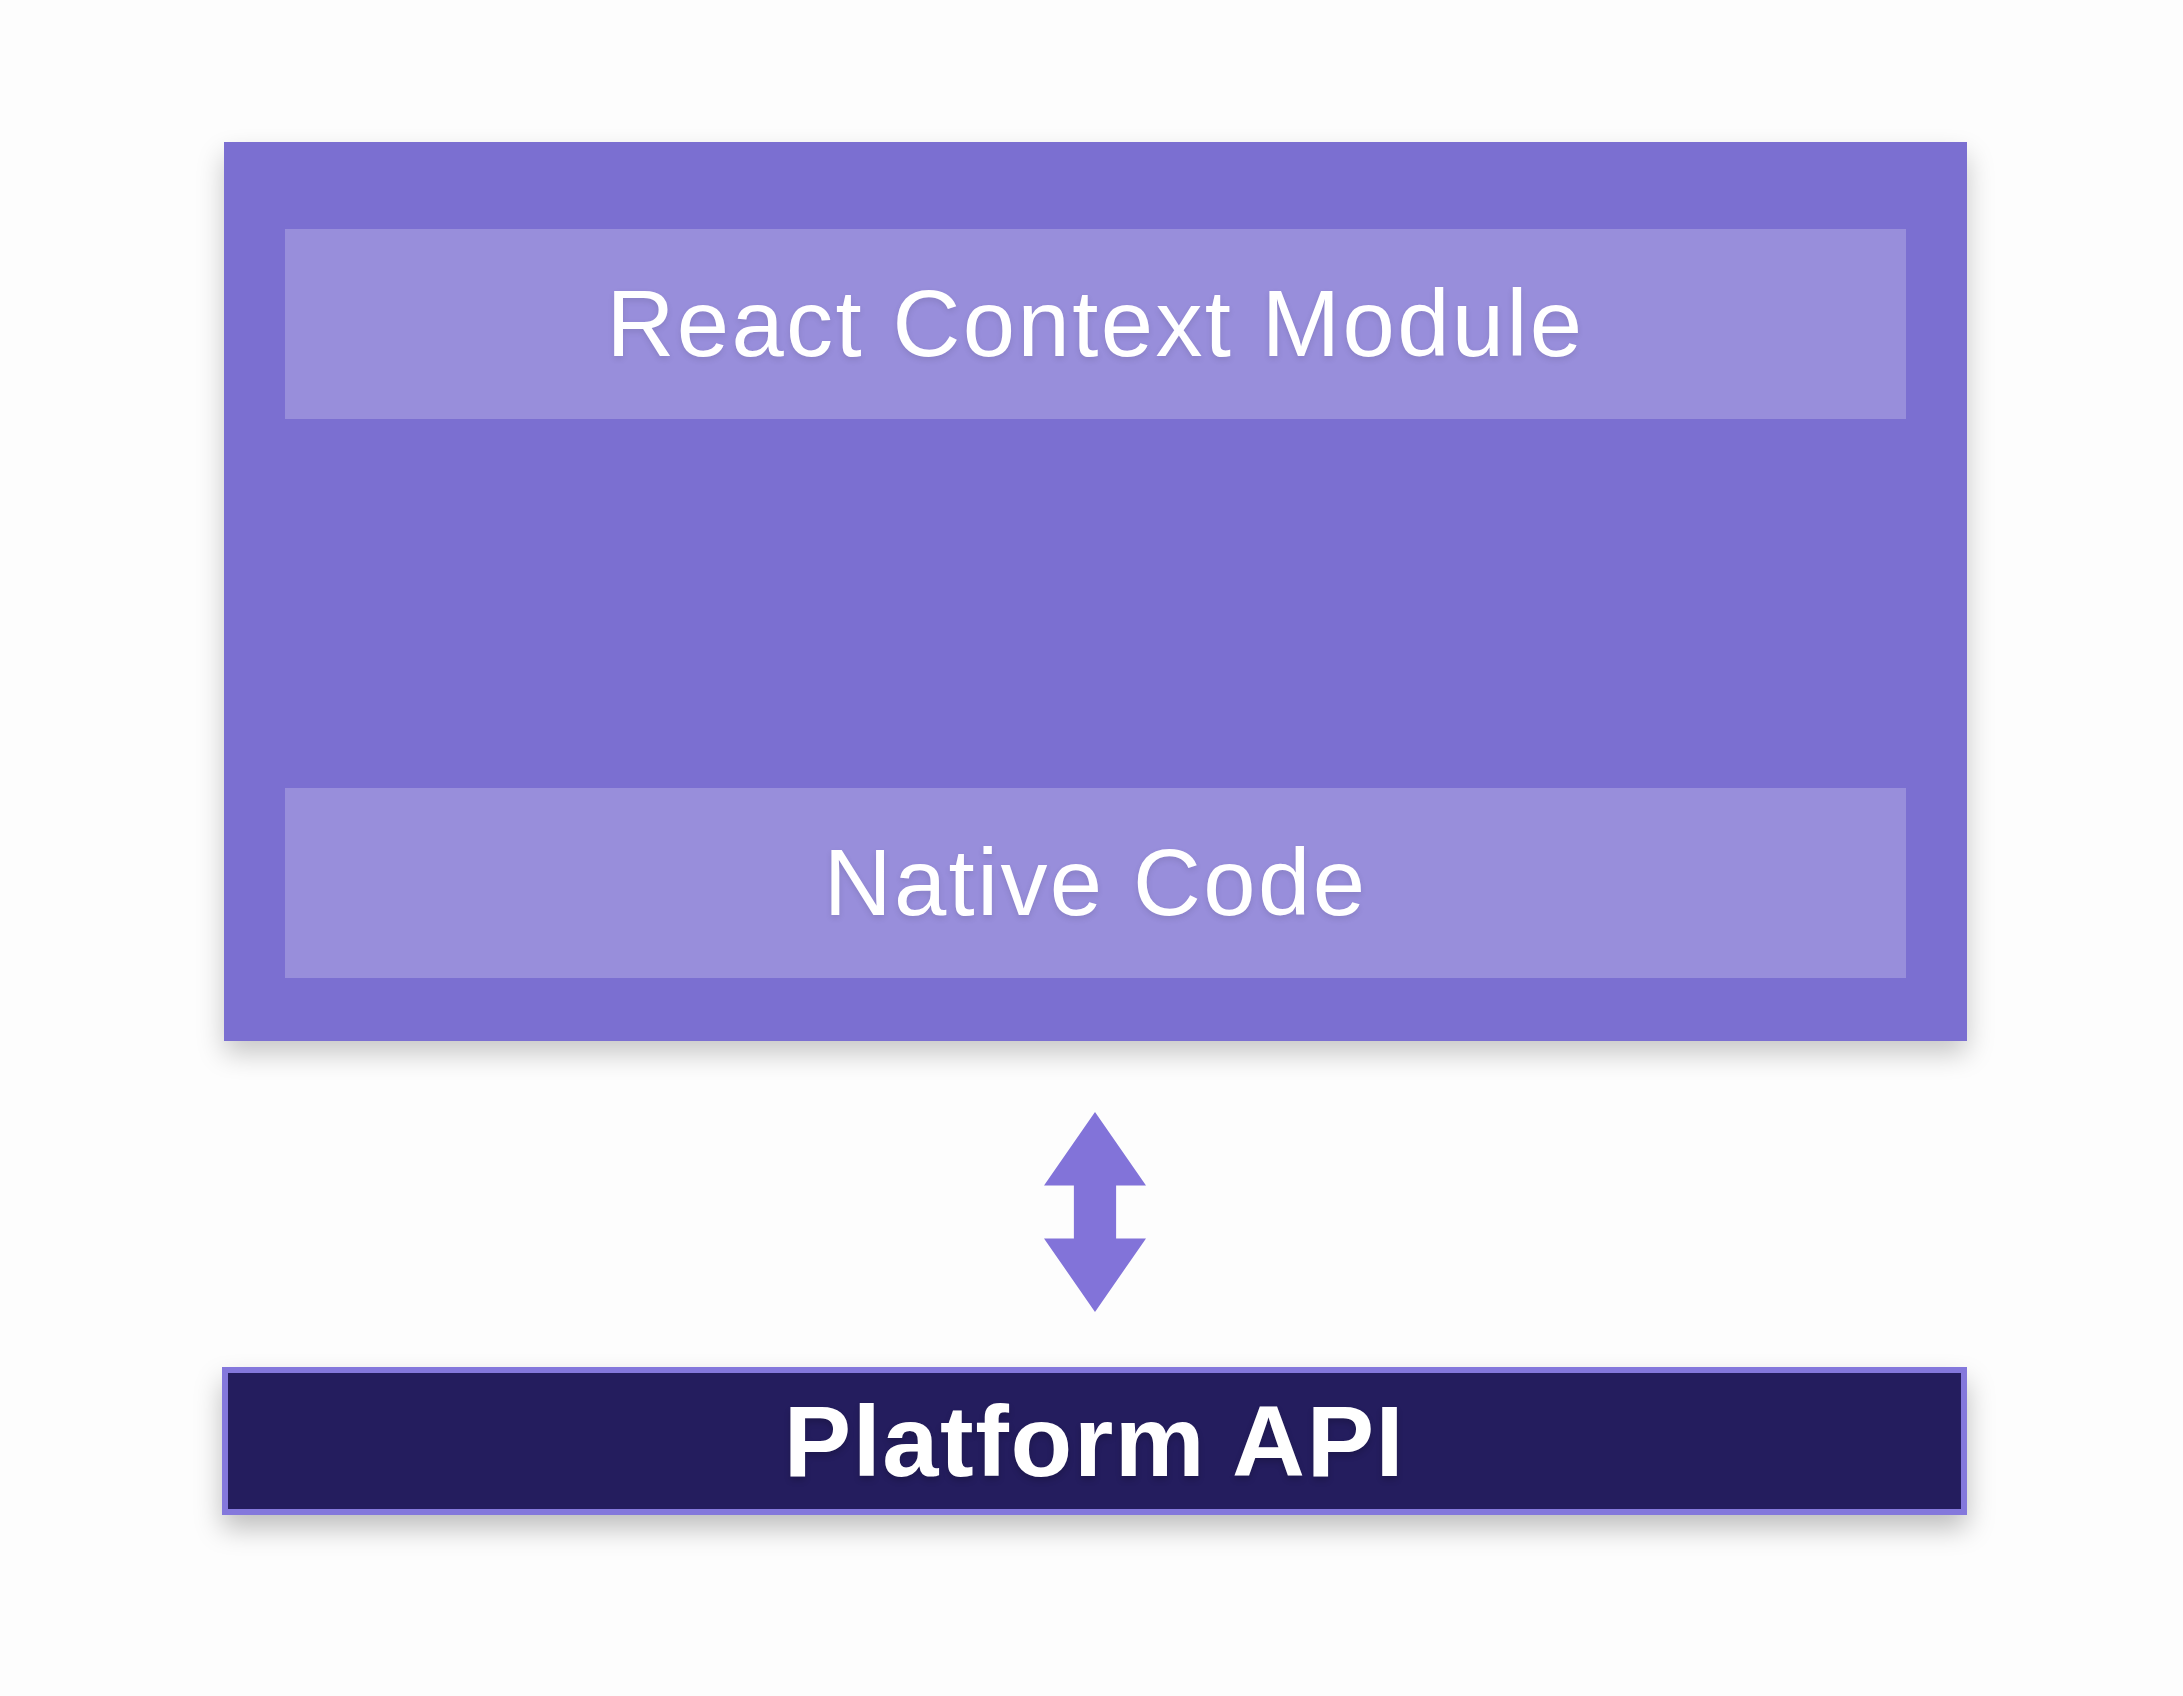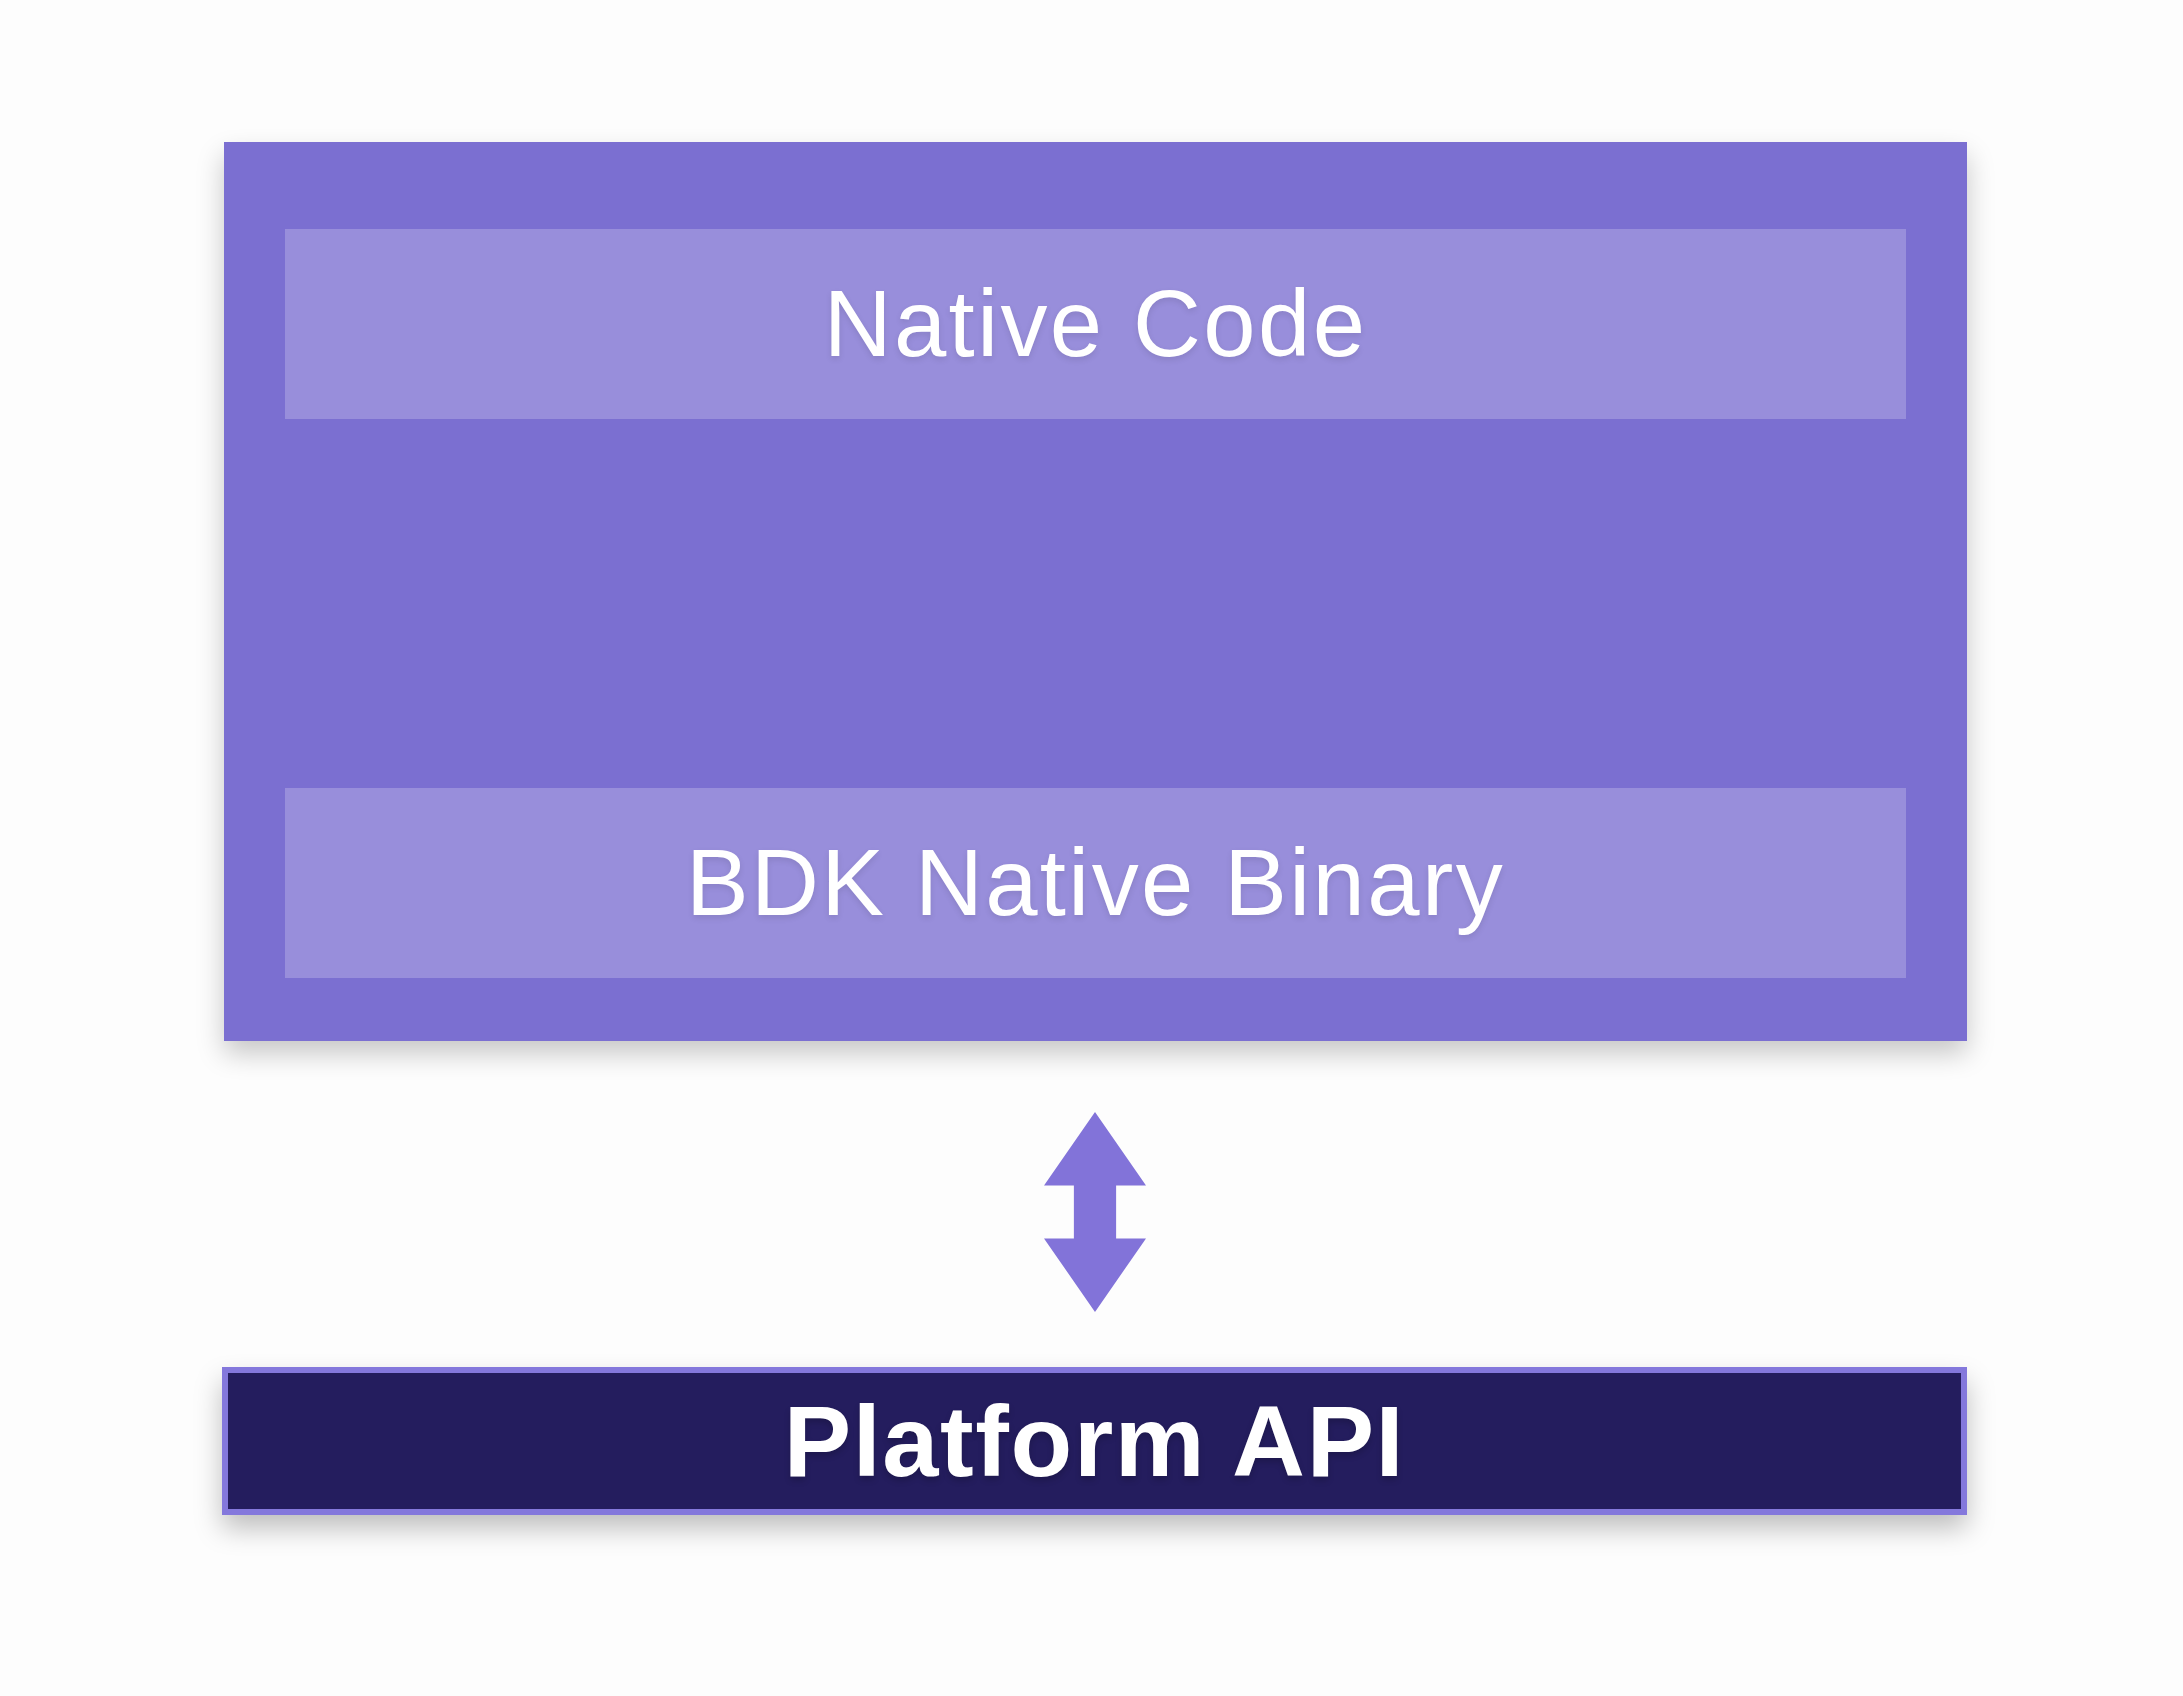--- a/index.html
+++ b/index.html
@@ -91,24 +91,24 @@
     letter-spacing: 1.6px;
     text-shadow: 0 4px 6.4px rgba(0,0,0,0.18);
     white-space: nowrap;
   }
 </style>
 </head>
 <body>
 
 <div class="stack">
   <div class="layer">
-    <span class="layer-label">Native Code</span>
+    <span class="layer-label">React Context Module</span>
   </div>
   <div class="layer">
-    <span class="layer-label">BDK Native Binary</span>
+    <span class="layer-label">Native Code</span>
   </div>
 </div>
 
 <div class="arrow"></div>
 
 <div class="platform">
   <span class="platform-label">Platform API</span>
 </div>
 
 

